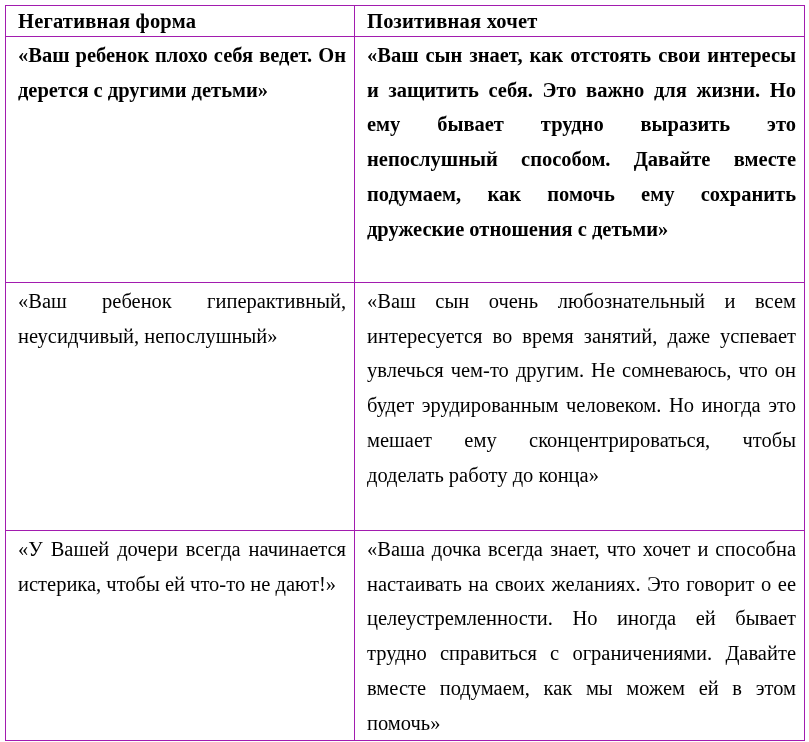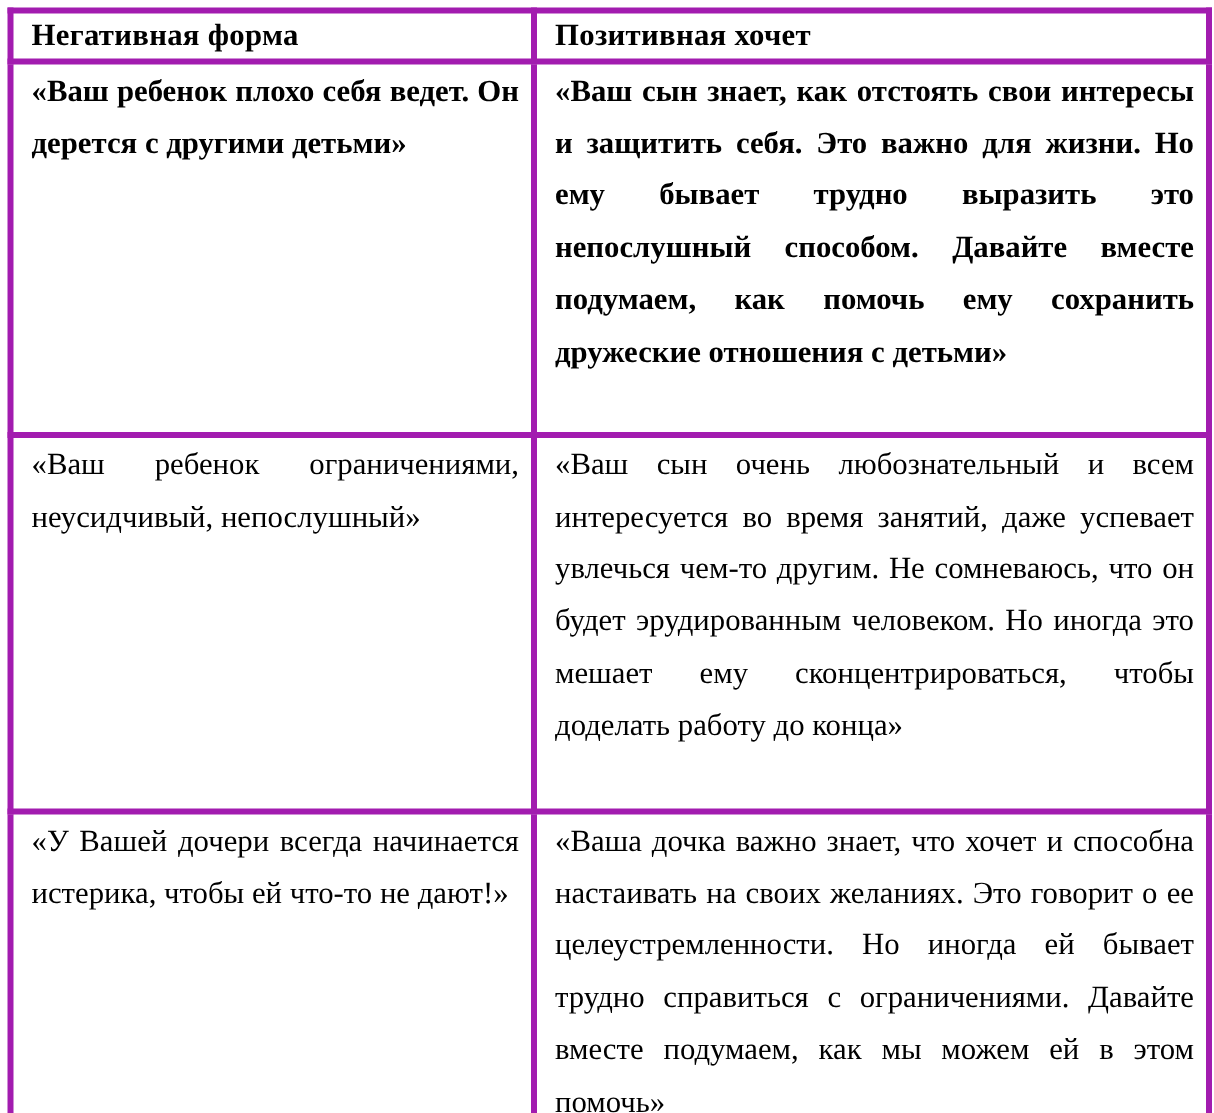--- a/index.html
+++ b/index.html
@@ -17,21 +17,21 @@
     }
     table.doc-table {
       position: absolute;
       left: 5px;
       top: 5px;
       width: 799px;
       border-collapse: collapse;
       table-layout: fixed;
     }
     table.doc-table td, table.doc-table th {
-      border: 4px solid #a21caf;
+      border: 1px solid #a21caf;
       vertical-align: top;
       padding: 0 8px 0 12px;
       font-size: 20.5px;
       line-height: 34.7px;
       text-align: justify;
       text-align-last: left;
       font-weight: normal;
     }
     table.doc-table th {
       font-weight: bold;
@@ -69,28 +69,28 @@
     <tr class="row-1">
       <td>
         <span class="cell-text">«Ваш ребенок плохо себя ведет. Он дерется с другими детьми»</span>
       </td>
       <td>
         <span class="cell-text">«Ваш сын знает, как отстоять свои интересы и защитить себя. Это важно для жизни. Но ему бывает трудно выразить это непослушный способом. Давайте вместе подумаем, как помочь ему сохранить дружеские отношения с детьми»</span>
       </td>
     </tr>
     <tr class="row-2">
       <td>
-        <span class="cell-text">«Ваш ребенок ограничениями, неусидчивый, непослушный»</span>
+        <span class="cell-text">«Ваш ребенок гиперактивный, неусидчивый, непослушный»</span>
       </td>
       <td>
         <span class="cell-text">«Ваш сын очень любознательный и всем интересуется во время занятий, даже успевает увлечься чем-то другим. Не сомневаюсь, что он будет эрудированным человеком. Но иногда это мешает ему сконцентрироваться, чтобы доделать работу до конца»</span>
       </td>
     </tr>
     <tr class="row-3">
       <td>
         <span class="cell-text">«У Вашей дочери всегда начинается истерика, чтобы ей что-то не дают!»</span>
       </td>
       <td>
-        <span class="cell-text">«Ваша дочка важно знает, что хочет и способна настаивать на своих желаниях. Это говорит о ее целеустремленности. Но иногда ей бывает трудно справиться с ограничениями. Давайте вместе подумаем, как мы можем ей в этом помочь»</span>
+        <span class="cell-text">«Ваша дочка всегда знает, что хочет и способна настаивать на своих желаниях. Это говорит о ее целеустремленности. Но иногда ей бывает трудно справиться с ограничениями. Давайте вместе подумаем, как мы можем ей в этом помочь»</span>
       </td>
     </tr>
   </tbody>
 </table>
 
 </body></html>

